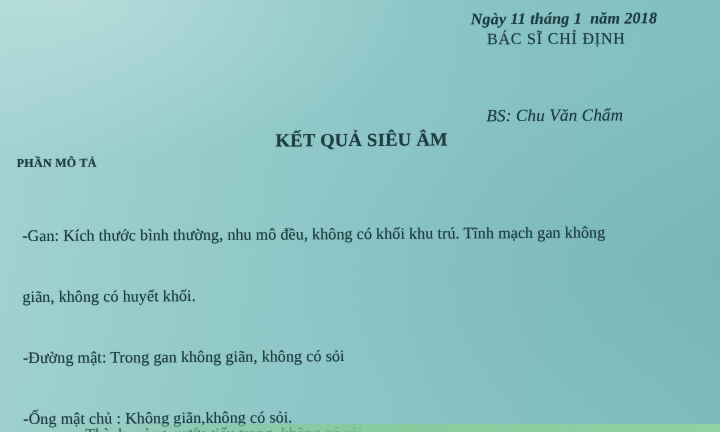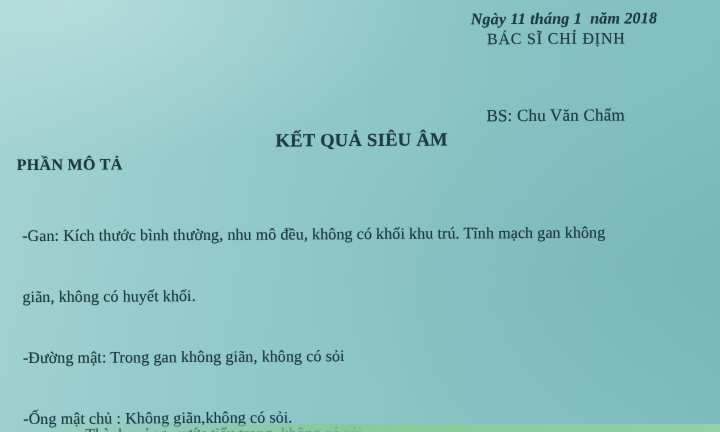--- a/index.html
+++ b/index.html
@@ -25,29 +25,29 @@
   .date-line{
     position:absolute;left:472px;top:11px;
     font-style:italic;font-weight:bold;font-size:16px;letter-spacing:.2px;
   }
   .doctor-heading{
     position:absolute;left:488px;top:31px;
     font-weight:normal;font-size:16px;letter-spacing:.8px;
   }
   .doctor-name{
     position:absolute;left:487px;top:107px;
-    font-size:17px;letter-spacing:.2px;
+    font-size:17px;letter-spacing:.2px;font-style:italic;
   }
   .result-title{
     position:absolute;left:276px;top:130px;
     font-weight:bold;font-size:18.5px;letter-spacing:.3px;
   }
   .section-heading{
     position:absolute;left:17px;top:154px;
-    font-weight:bold;font-size:16px;letter-spacing:.3px;
+    font-weight:bold;font-size:12px;letter-spacing:.3px;
   }
   .body-lines{
     position:absolute;left:22px;top:183px;
     font-size:16px;line-height:20.4px;letter-spacing:.1px;
   }
   .body-lines .line{white-space:pre;}
   .bottom-cut{
     position:absolute;left:84px;top:424px;height:8px;overflow:hidden;
     font-size:16px;
   }

